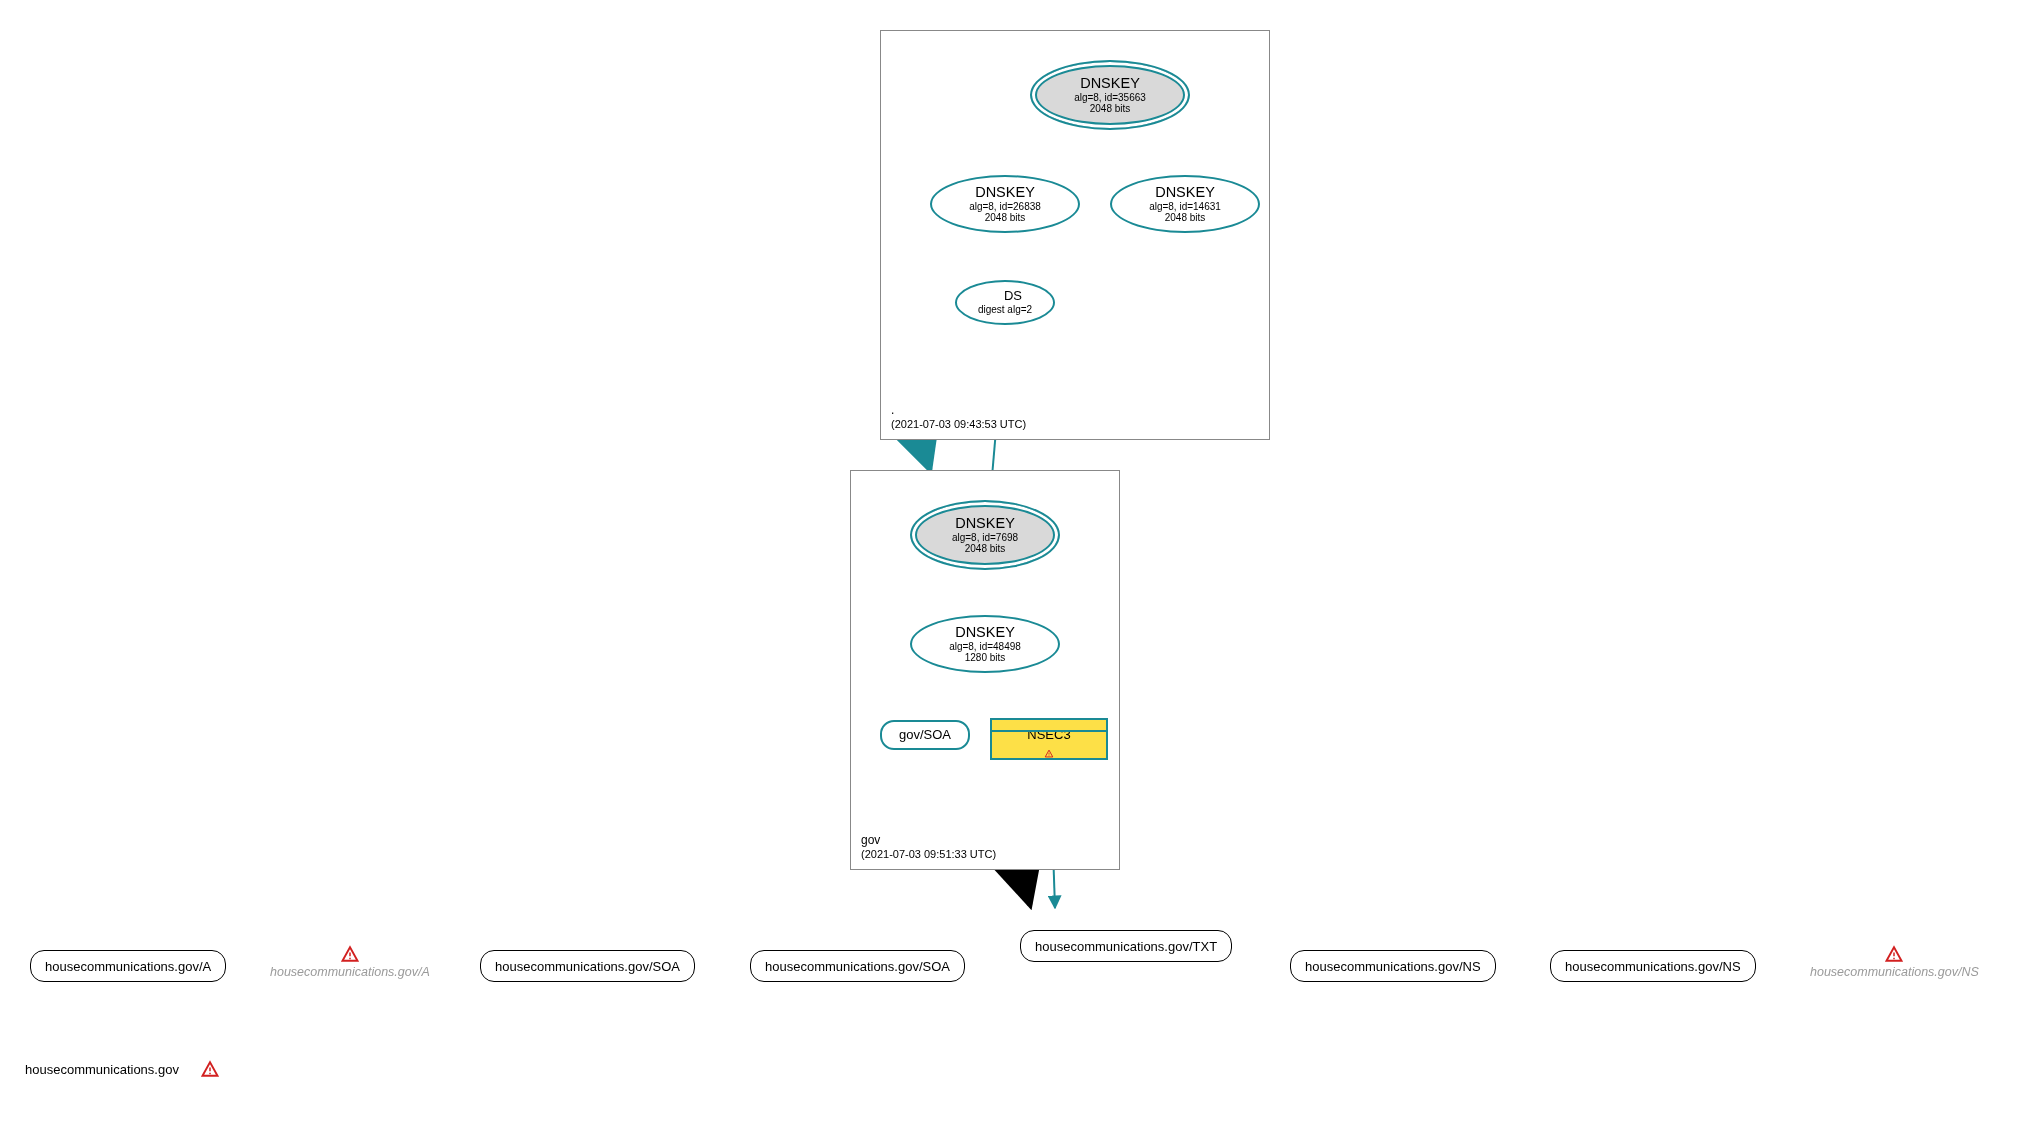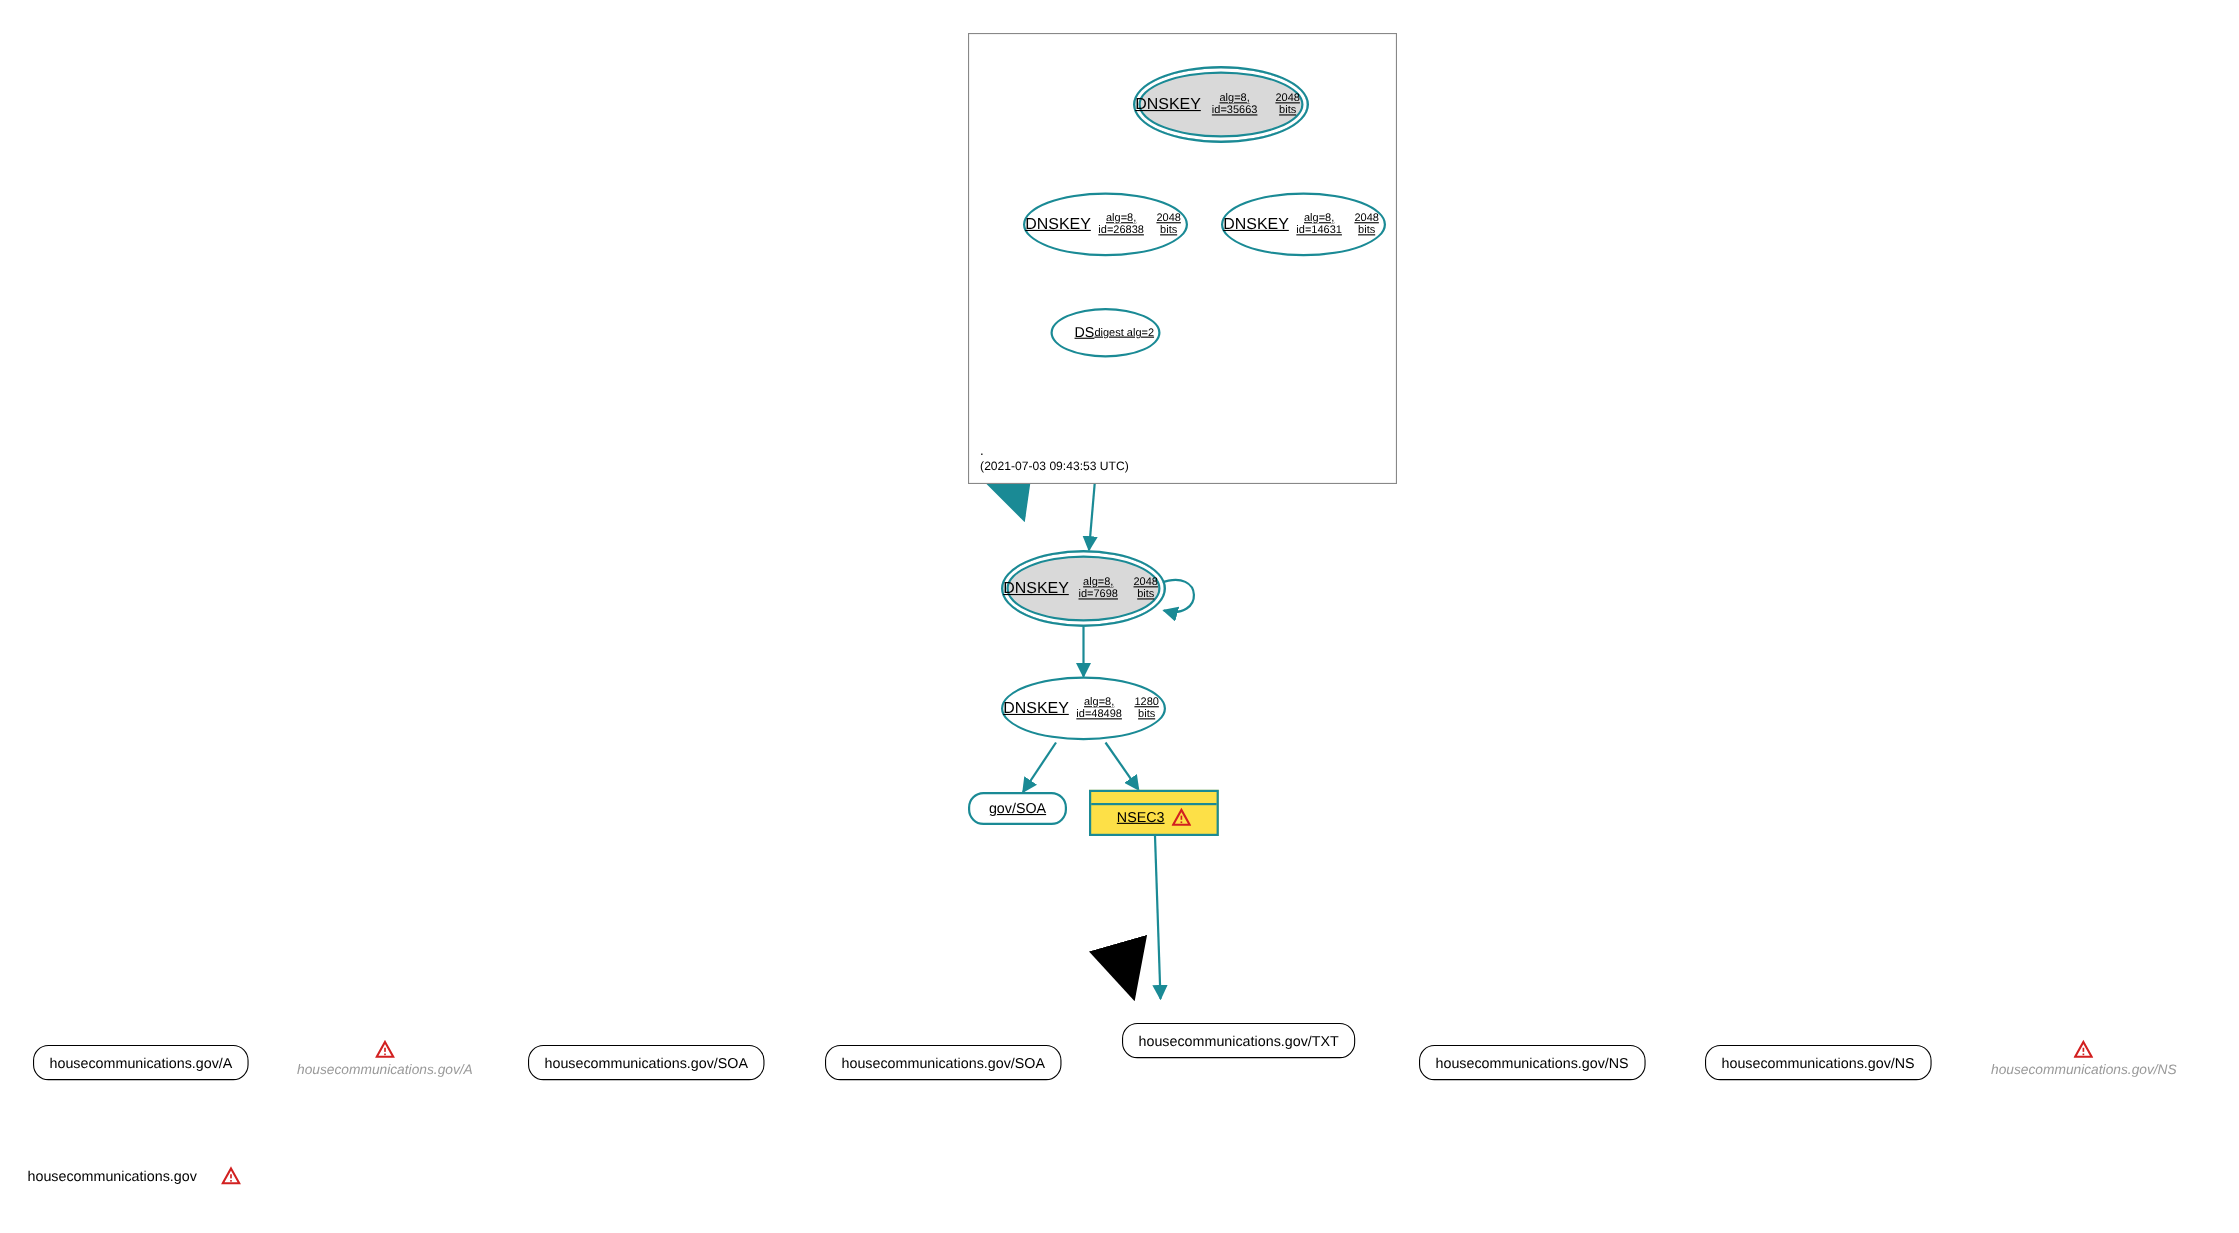--- a/index.html
+++ b/index.html
@@ -34,27 +34,26 @@
     font-size: 12px;
     line-height: 1.2;
     color: #000;
   }
   .zone-label .zone-name { display: block; }
   .zone-label .zone-ts { display: block; font-size: 11px; text-align: right; }
   .node {
     position: absolute;
     box-sizing: border-box;
     display: flex;
-    flex-direction: row;
+    flex-direction: column;
     align-items: center;
     justify-content: center;
     text-align: center;
     line-height: 1.15;
     font-size: 13px;
-    text-decoration: underline;
   }
   .ellipse {
     border-radius: 50%;
   }
   .dbl {
     background: #d9d9d9;
     border: 2.5px solid #1a8a95;
     box-shadow: 0 0 0 3px #ffffff inset, 0 0 0 5px #1a8a95 inset;
   }
   .teal-border { border: 2px solid #1a8a95; background: #ffffff; }
@@ -171,20 +170,26 @@
     <span class="title">DNSKEY</span>
     <span class="sub">alg=8, id=14631</span>
     <span class="sub">2048 bits</span>
   </div>
 
   <div class="node ellipse teal-border" style="left:955px; top:280px; width:100px; height:45px;">
     <span class="title" style="font-size:13px;margin-left:16px;">DS</span>
     <span class="sub">digest alg=2</span>
   </div>
 
+  <div class="zone" style="left:850px; top:470px; width:270px; height:400px;">
+    <div class="zone-label" style="bottom:8px;">
+      <span class="zone-name">gov</span>
+      <span class="zone-ts">(2021-07-03 09:51:33 UTC)</span>
+    </div>
+  </div>
 
   <div class="node ellipse dbl" style="left:910px; top:500px; width:150px; height:70px;">
     <span class="title">DNSKEY</span>
     <span class="sub">alg=8, id=7698</span>
     <span class="sub">2048 bits</span>
   </div>
 
   <div class="node ellipse teal-border" style="left:910px; top:615px; width:150px; height:58px;">
     <span class="title">DNSKEY</span>
     <span class="sub">alg=8, id=48498</span>

